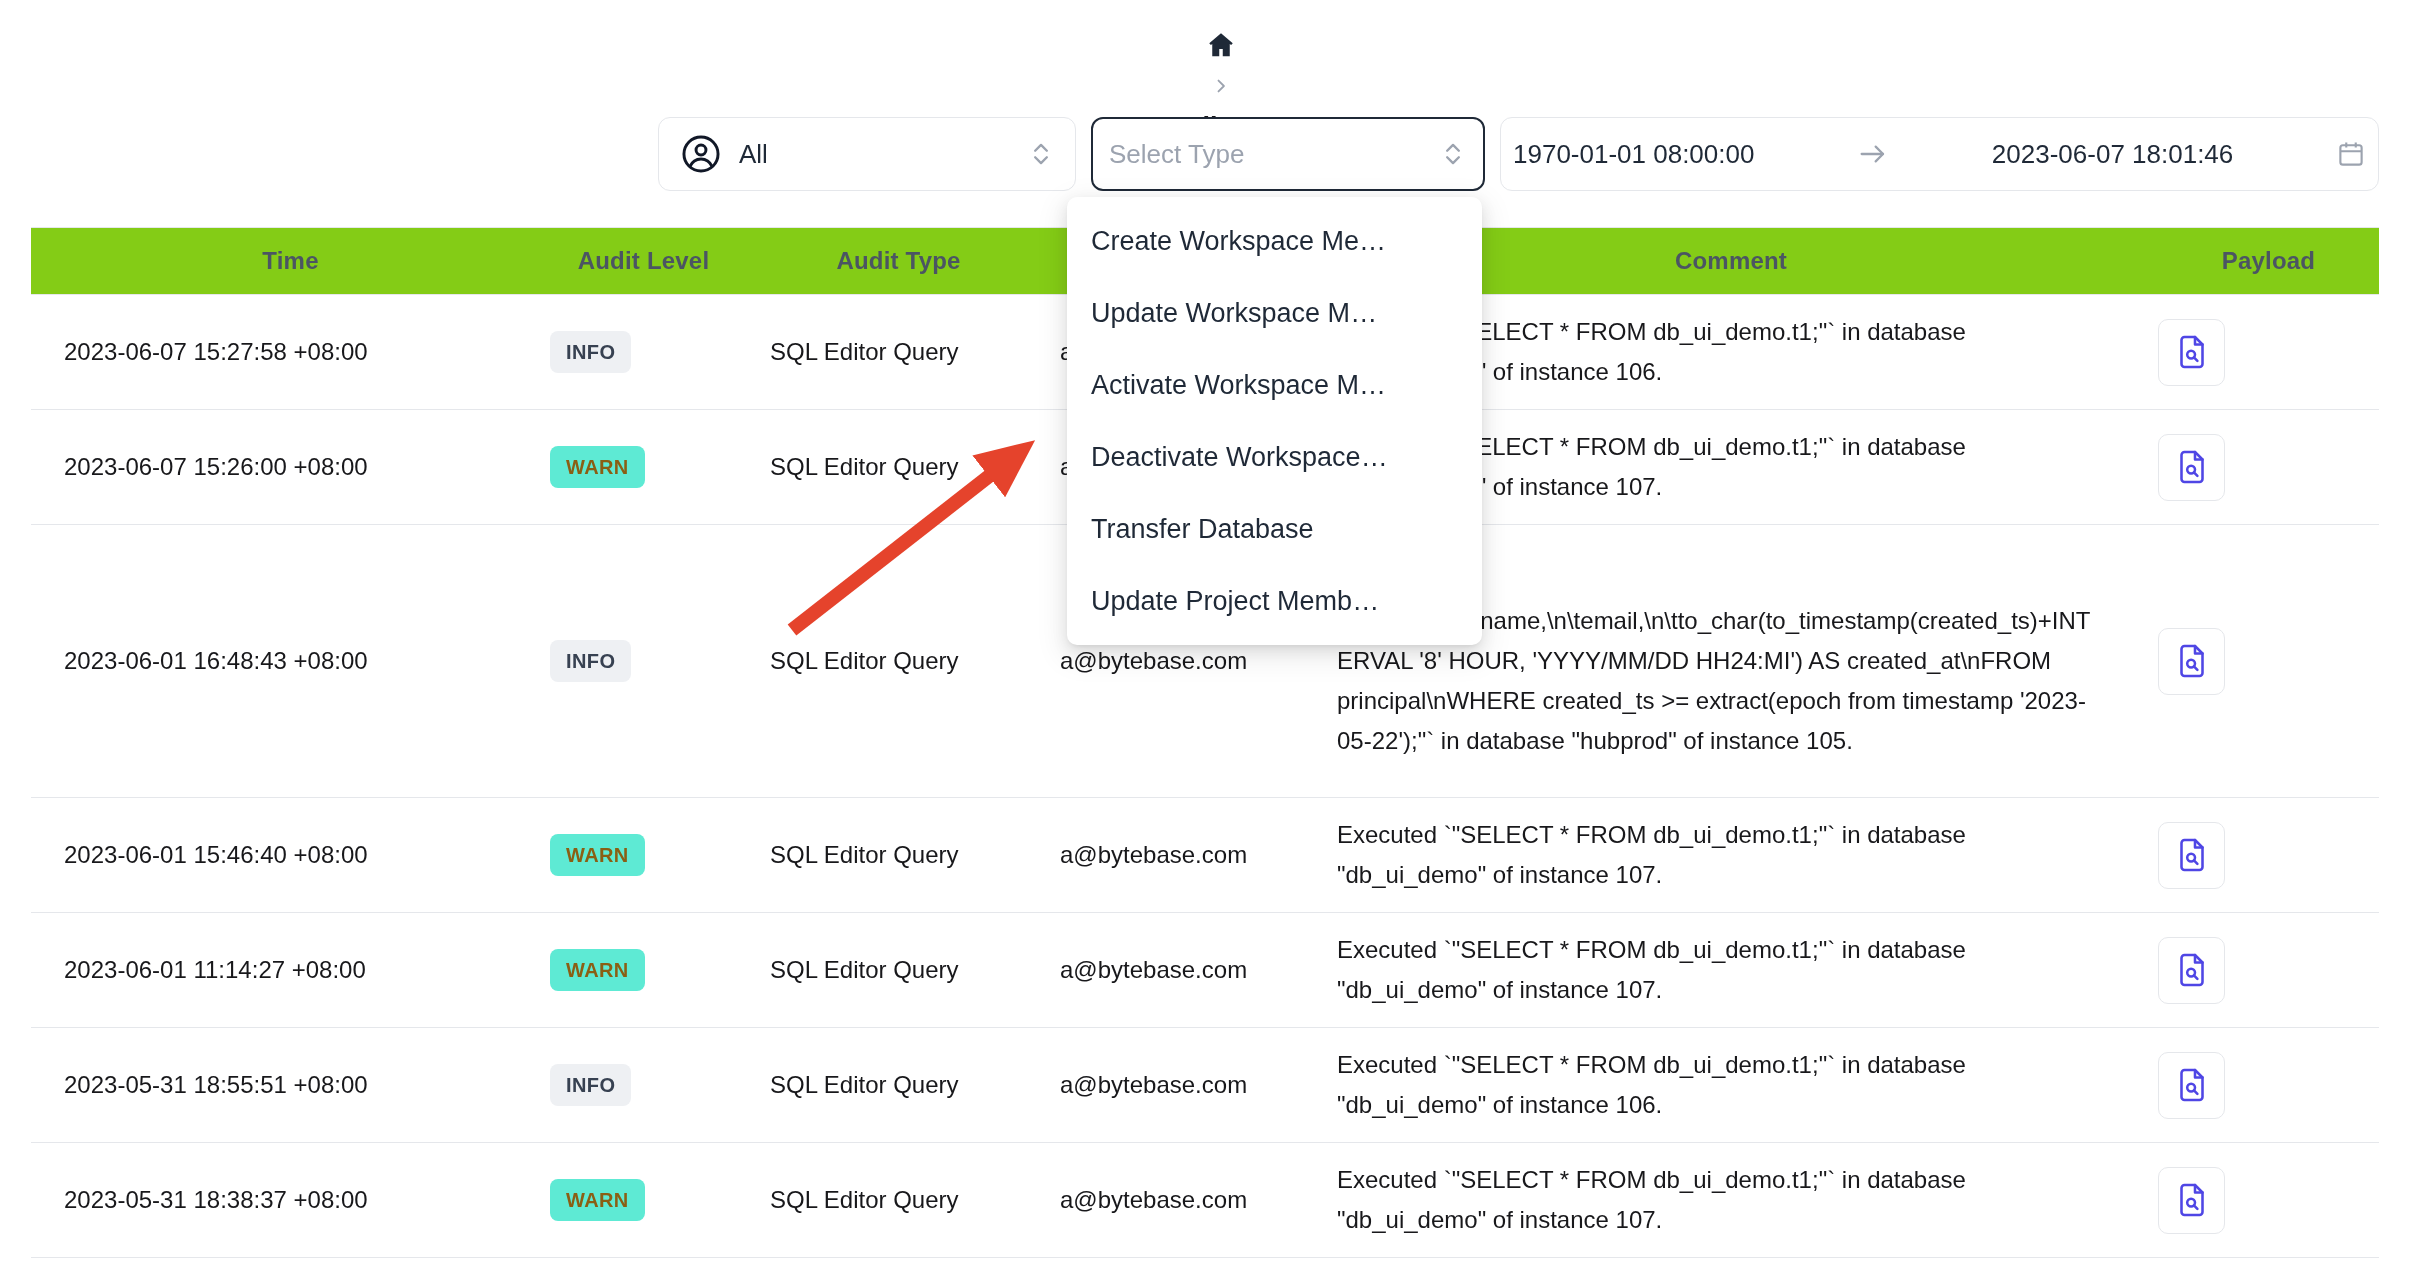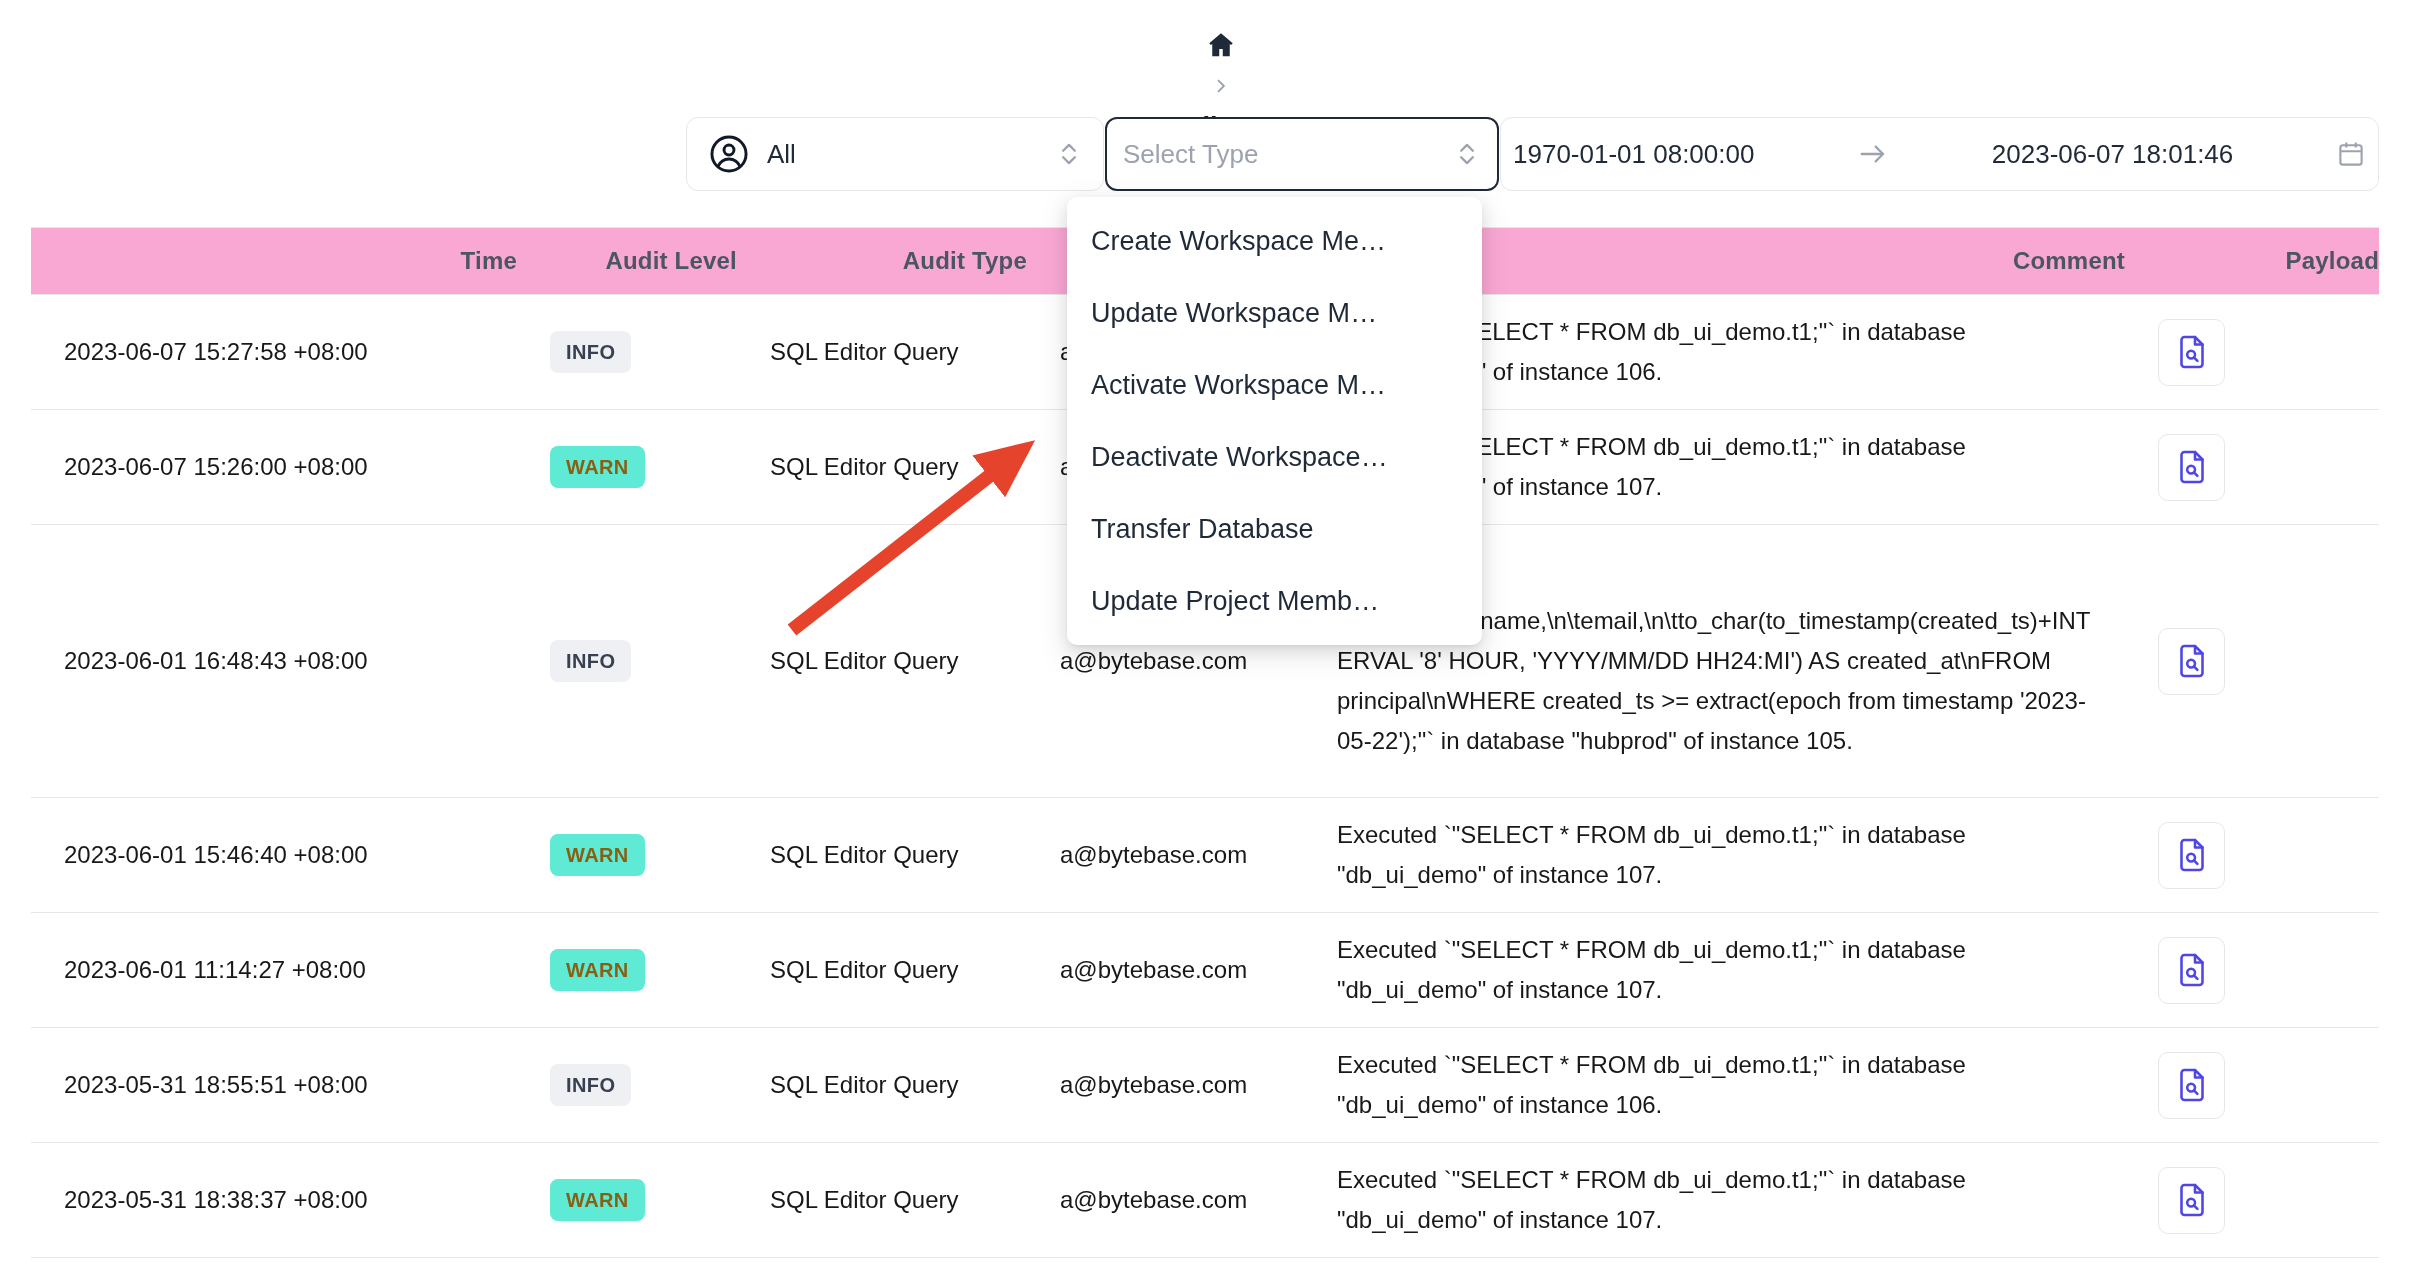--- a/index.html
+++ b/index.html
@@ -8,37 +8,37 @@
     width:2410px; height:1268px; overflow:hidden; position:relative;
     background:#ffffff; color:#18181b;
     font-family:"Liberation Sans", sans-serif;
   }
 
   
   .breadcrumb { display:flex; align-items:center; gap:16px; height:36px; margin:30px 0 0 31px;flex-direction:column; }
   .crumb-title { font-size:27px; font-weight:700; color:#18181b; }
 
   
-  .filterbar { display:flex; justify-content:flex-end; align-items:center; gap:1px; margin:51px 31px 8px 0; }
+  .filterbar { display:flex; justify-content:flex-end; align-items:center; gap:15px; margin:51px 31px 8px 0; }
   .control {
     height:74px; border:1px solid #e5e7eb; border-radius:12px; background:#fff;
     display:flex; align-items:center; font-size:26px; color:#1f2937;
   }
   .select-actor { width:418px; padding:0 20px; gap:16px; }
   .select-actor .value { flex:1; }
   .select-type { width:394px; padding:0 16px; border:2px solid #1f2937; }
   .select-type .placeholder { flex:1; color:#9ca3af; }
   .daterange { width:879px; padding:0 12px; justify-content:space-between; }
   .daterange .dt { color:#1f2937; }
 
   
   table.audit-table { width:2348px; margin:36px 31px 0 31px; border-collapse:collapse; table-layout:fixed; }
   thead th {
-    background:#f9a8d4; border-top:1px solid #e5e7eb; border-bottom:1px solid #e5e7eb;
-    height:67px; font-size:24px; font-weight:600; color:#4b5563; text-align:right;
+    background:#84cc16; border-top:1px solid #e5e7eb; border-bottom:1px solid #e5e7eb;
+    height:67px; font-size:24px; font-weight:600; color:#4b5563; text-align:center;
     padding:0 0 0 33px; letter-spacing:.2px;
   }
   tbody td {
     border-bottom:1px solid #e5e7eb; vertical-align:middle;
     padding:17px 20px 17px 33px; font-size:24px; color:#18181b;
   }
   tbody tr { height:114px; }
   tbody tr.row-tall { height:273px; }
   td.comment-cell { line-height:40px; overflow-wrap:anywhere; word-break:break-word; padding-right:28px; }
   td.comment-cell .comment-text { max-width:760px; }

